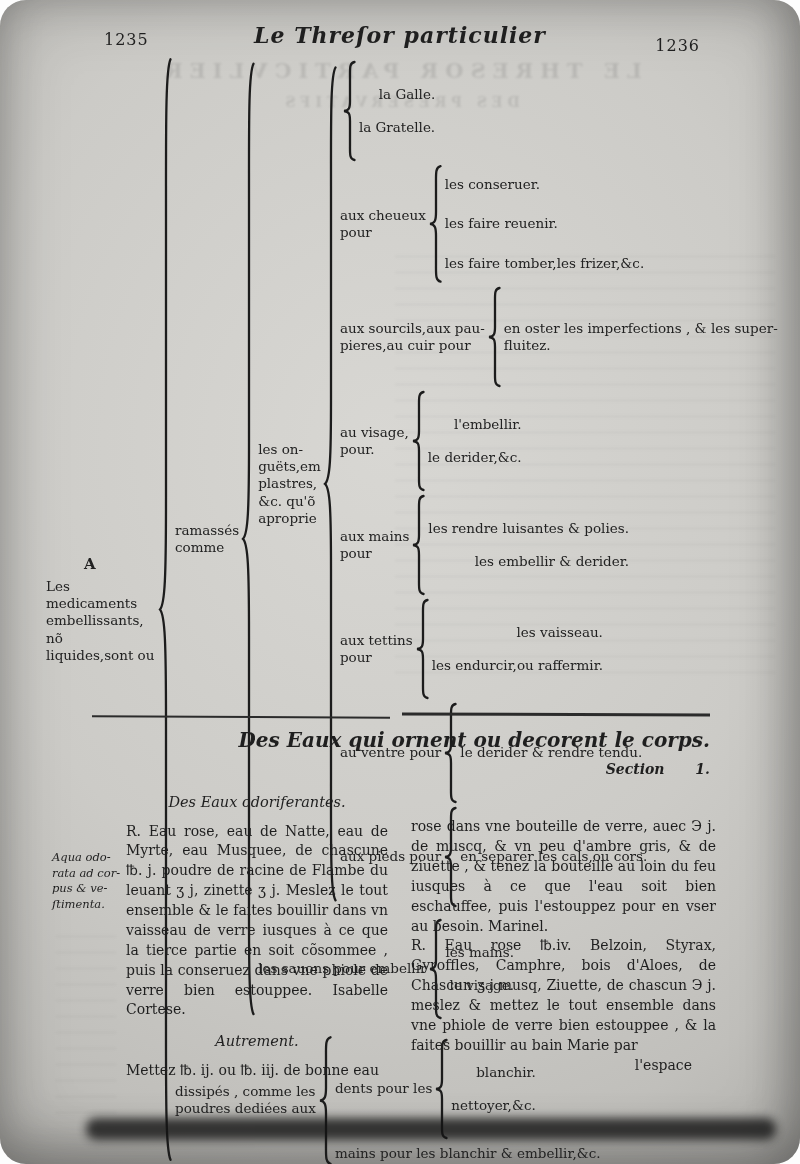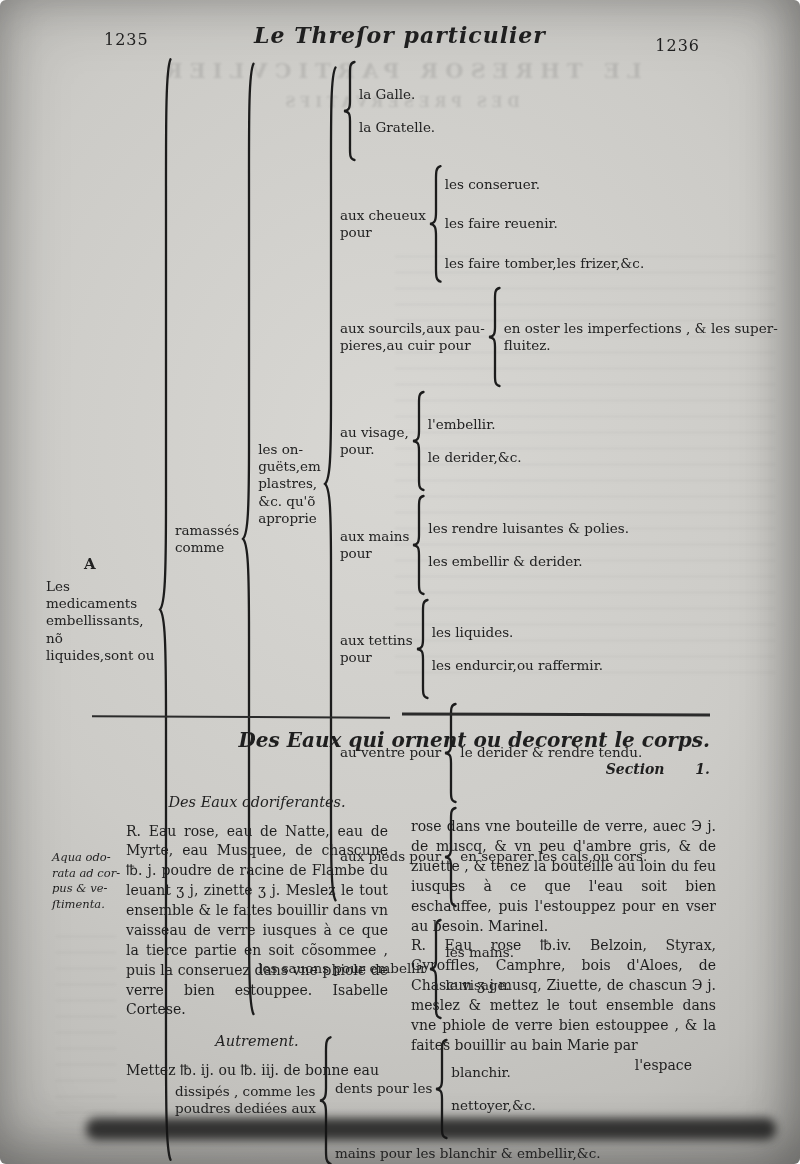--- a/index.html
+++ b/index.html
@@ -3,21 +3,21 @@
 <meta charset="utf-8">
 <style>
   * { box-sizing: border-box; }
   html,body { margin:0; padding:0; }
   body {
     width:800px; height:1164px; background:#fdfdfd;
     font-family:"DejaVu Serif","Liberation Serif",serif;
     color:#1f1f1f; overflow:hidden;
   }
   .page {
-    position:relative; width:800px; height:1164px; border-radius:6px; overflow:hidden;
+    position:relative; width:800px; height:1164px; border-radius:26px; overflow:hidden;
     background:
       radial-gradient(ellipse 95% 75% at 48% 38%, #d8d7d3 0%, #cccbc7 55%, #c0bfbb 82%, #b1b0ac 100%);
     box-shadow: inset 0 0 70px rgba(0,0,0,.22), inset -18px 0 40px rgba(0,0,0,.12), inset 0 -26px 45px rgba(0,0,0,.16);
   }
   
   .bleed {
     position:absolute; left:0; width:100%; text-align:center; color:#2a2a2a;
     transform:scaleX(-1); opacity:.12; filter:blur(1.2px); font-weight:bold; pointer-events:none;
   }
   .bleed1 { top:58px; font-size:21px; letter-spacing:7px; }
@@ -47,21 +47,21 @@
   .kids { display:flex; flex-direction:column; justify-content:center; flex:0 0 auto; }
   .item { white-space:pre-line; }
   .brace { flex:0 0 14px; width:14px; align-self:stretch; min-height:16px; margin:0 3px 0 2px; }
   .brace svg { display:block; width:100%; height:100%; overflow:visible; }
   .root-label { width:110px; flex:0 0 110px; }
   .root-letter { font-weight:bold; font-size:15px; margin:0 0 4px 38px; }
   .lvl-root > .node { margin:6px 0; }
   .lvl-ram  > .node { margin:5px 0; }
   .rows > .node { margin:2px 0; }
   .lvl-dis > * { margin:3px 0; }
-  .items-wide  > .item { margin:8px 0; }
+  .items-wide  > .item { margin:8px 0;text-align:right; }
   .items-tight > .item { margin:11px 0; }
   
   .rule { position:absolute; height:2px; background:#2b2b2b; }
   .rule-l { top:716px; left:92px;  width:298px; transform:rotate(.25deg); }
   .rule-r { top:713px; left:402px; width:308px; height:3px; transform:rotate(.2deg); }
   .sect-head { position:absolute; top:728px; left:110px; width:600px; text-align:right; font-style:italic; }
   .sect-title { font-size:20px; font-weight:bold; }
   .sect-sub { font-size:14px; margin-top:9px; word-spacing:26px; font-weight:bold; }
   
   .margin-note {
@@ -202,21 +202,21 @@
 
                 <div class="node">
                   <div class="nlabel">aux tettins
 pour</div>
                   <span class="brace">
                       <svg viewBox="0 0 14 100" preserveAspectRatio="none">
                         <path d="M12.5 1 C7.5 2 8 7 8 15 L8 40 C8 47 7 49.5 2 50 C7 50.5 8 53 8 60 L8 85 C8 93 7.5 98 12.5 99" fill="none" stroke="#1c1c1c" stroke-width="2.3" stroke-linecap="round" vector-effect="non-scaling-stroke"></path>
                       </svg>
                     </span>
                   <div class="kids items-wide">
-                    <div class="item">les liquides.</div>
+                    <div class="item">les vaisseau.</div>
                     <div class="item">les endurcir,ou raffermir.</div>
                   </div>
                 </div>
 
                 <div class="node">
                   <div class="nlabel">au ventre pour</div>
                   <span class="brace">
                       <svg viewBox="0 0 14 100" preserveAspectRatio="none">
                         <path d="M12.5 1 C7.5 2 8 7 8 15 L8 40 C8 47 7 49.5 2 50 C7 50.5 8 53 8 60 L8 85 C8 93 7.5 98 12.5 99" fill="none" stroke="#1c1c1c" stroke-width="2.3" stroke-linecap="round" vector-effect="non-scaling-stroke"></path>
                       </svg>

